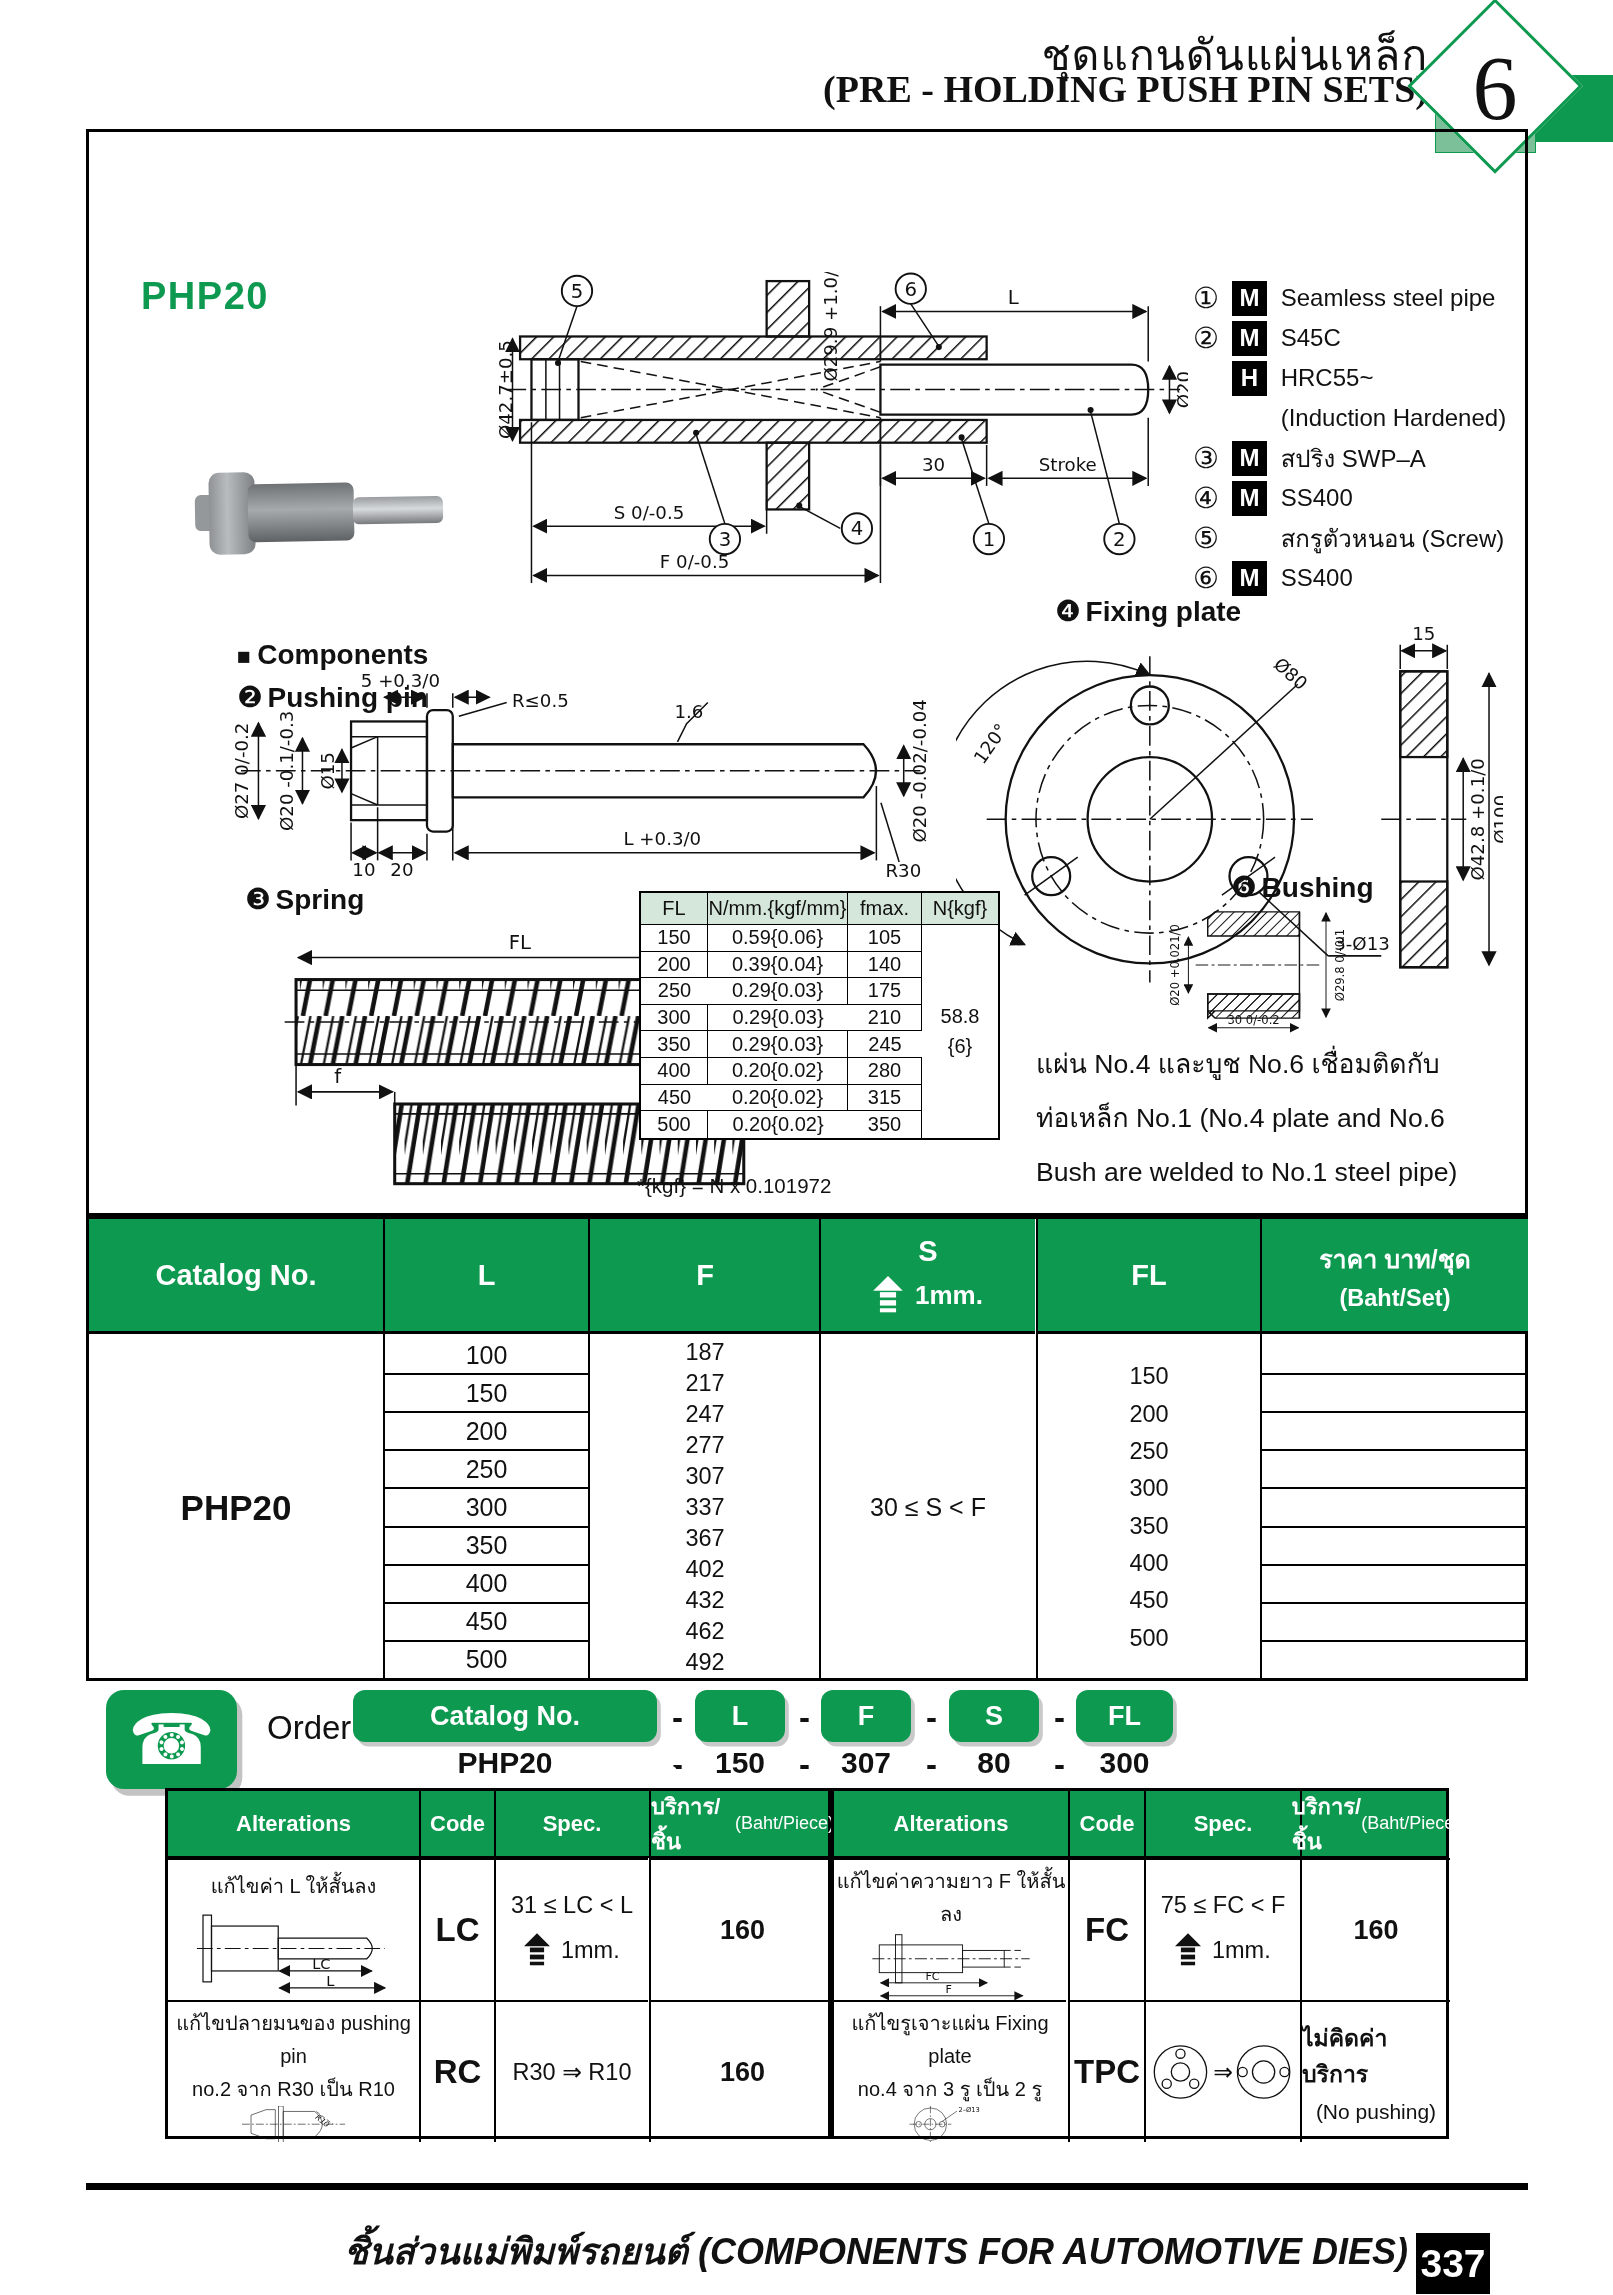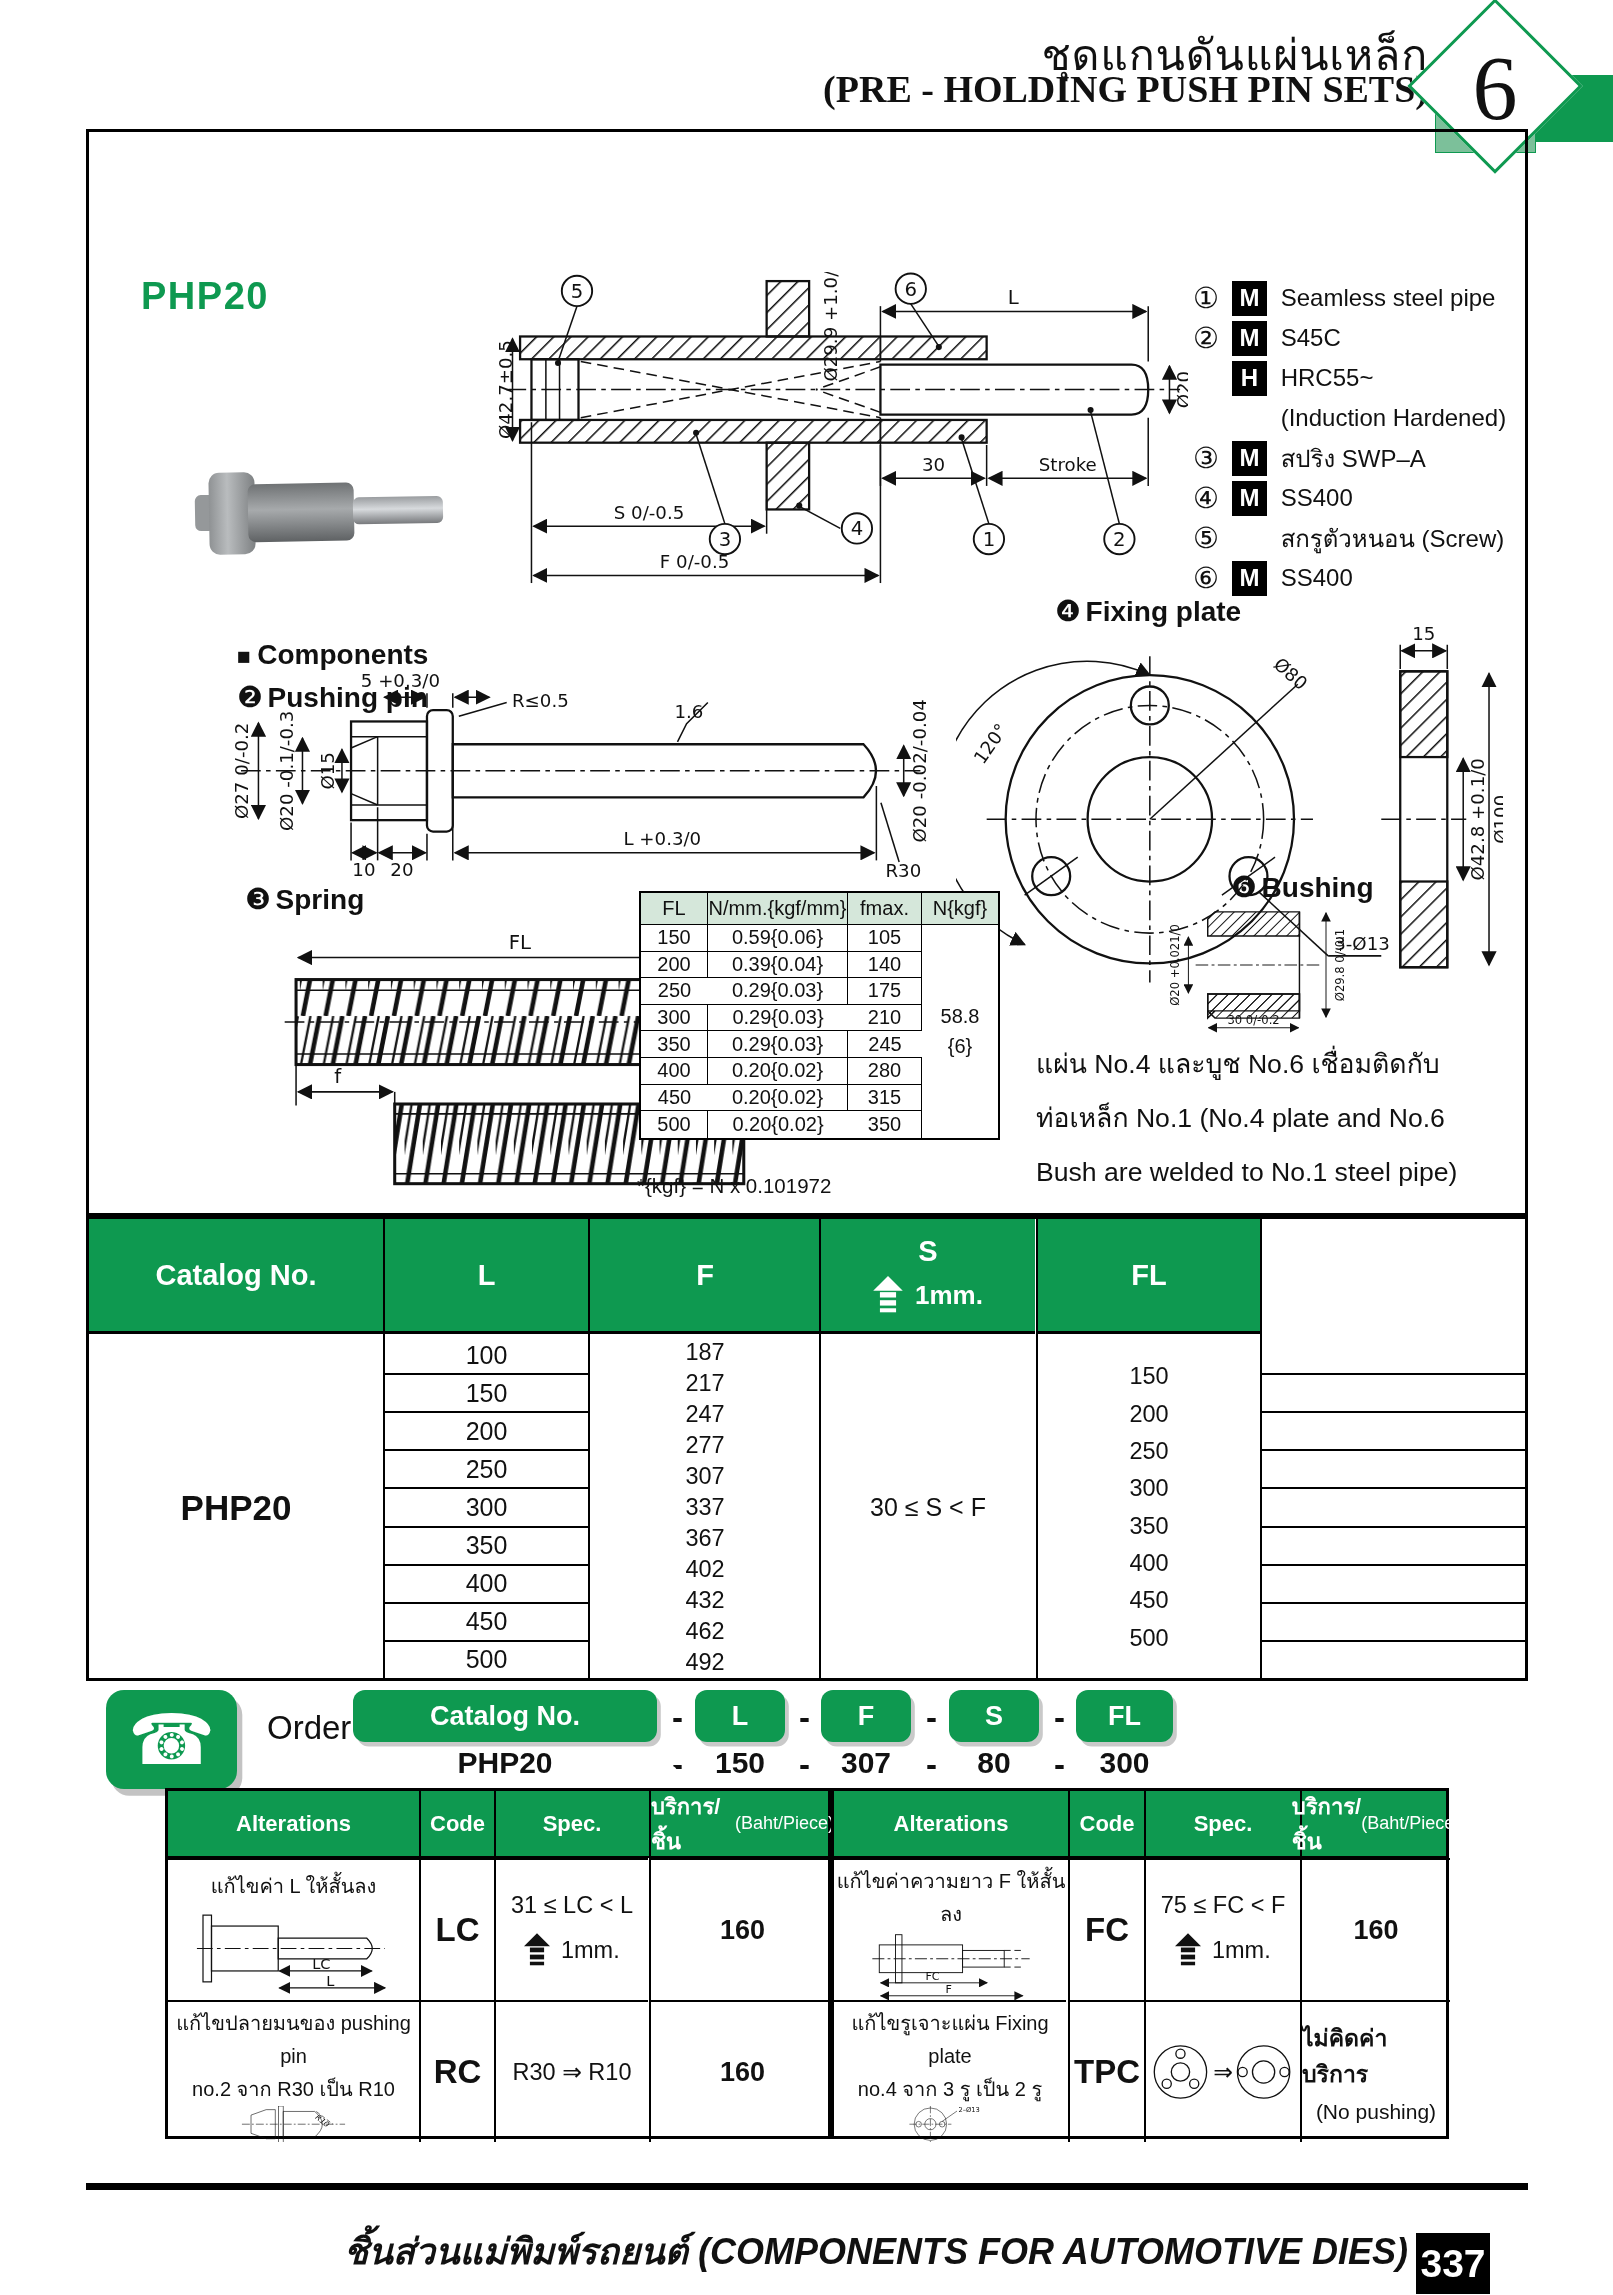--- a/index.html
+++ b/index.html
@@ -536,20 +536,24 @@
             <span>250</span>
         <span>300</span>
             <span>350</span>
             <span>400</span>
         <span>450</span>
             <span>500</span>
       </div>
         </div>
     </div>
     <div class="cat-col" style="left:1171px;width:268px">
+      <div class="cat-head" style="font-size:25px">
+        <span>ราคา บาท/ชุด</span>
+        <span style="font-size:23.5px;margin-top:6px">(Baht/Set)</span>
+      </div>
       <div class="cat-body">
         <div class="cell-line"></div>
           <div class="cell-line"></div>
         <div class="cell-line"></div>
           <div class="cell-line"></div>
         <div class="cell-line"></div>
           <div class="cell-line"></div>
         <div class="cell-line"></div>
           <div class="cell-line"></div>
         <div class="cell-line"></div>

